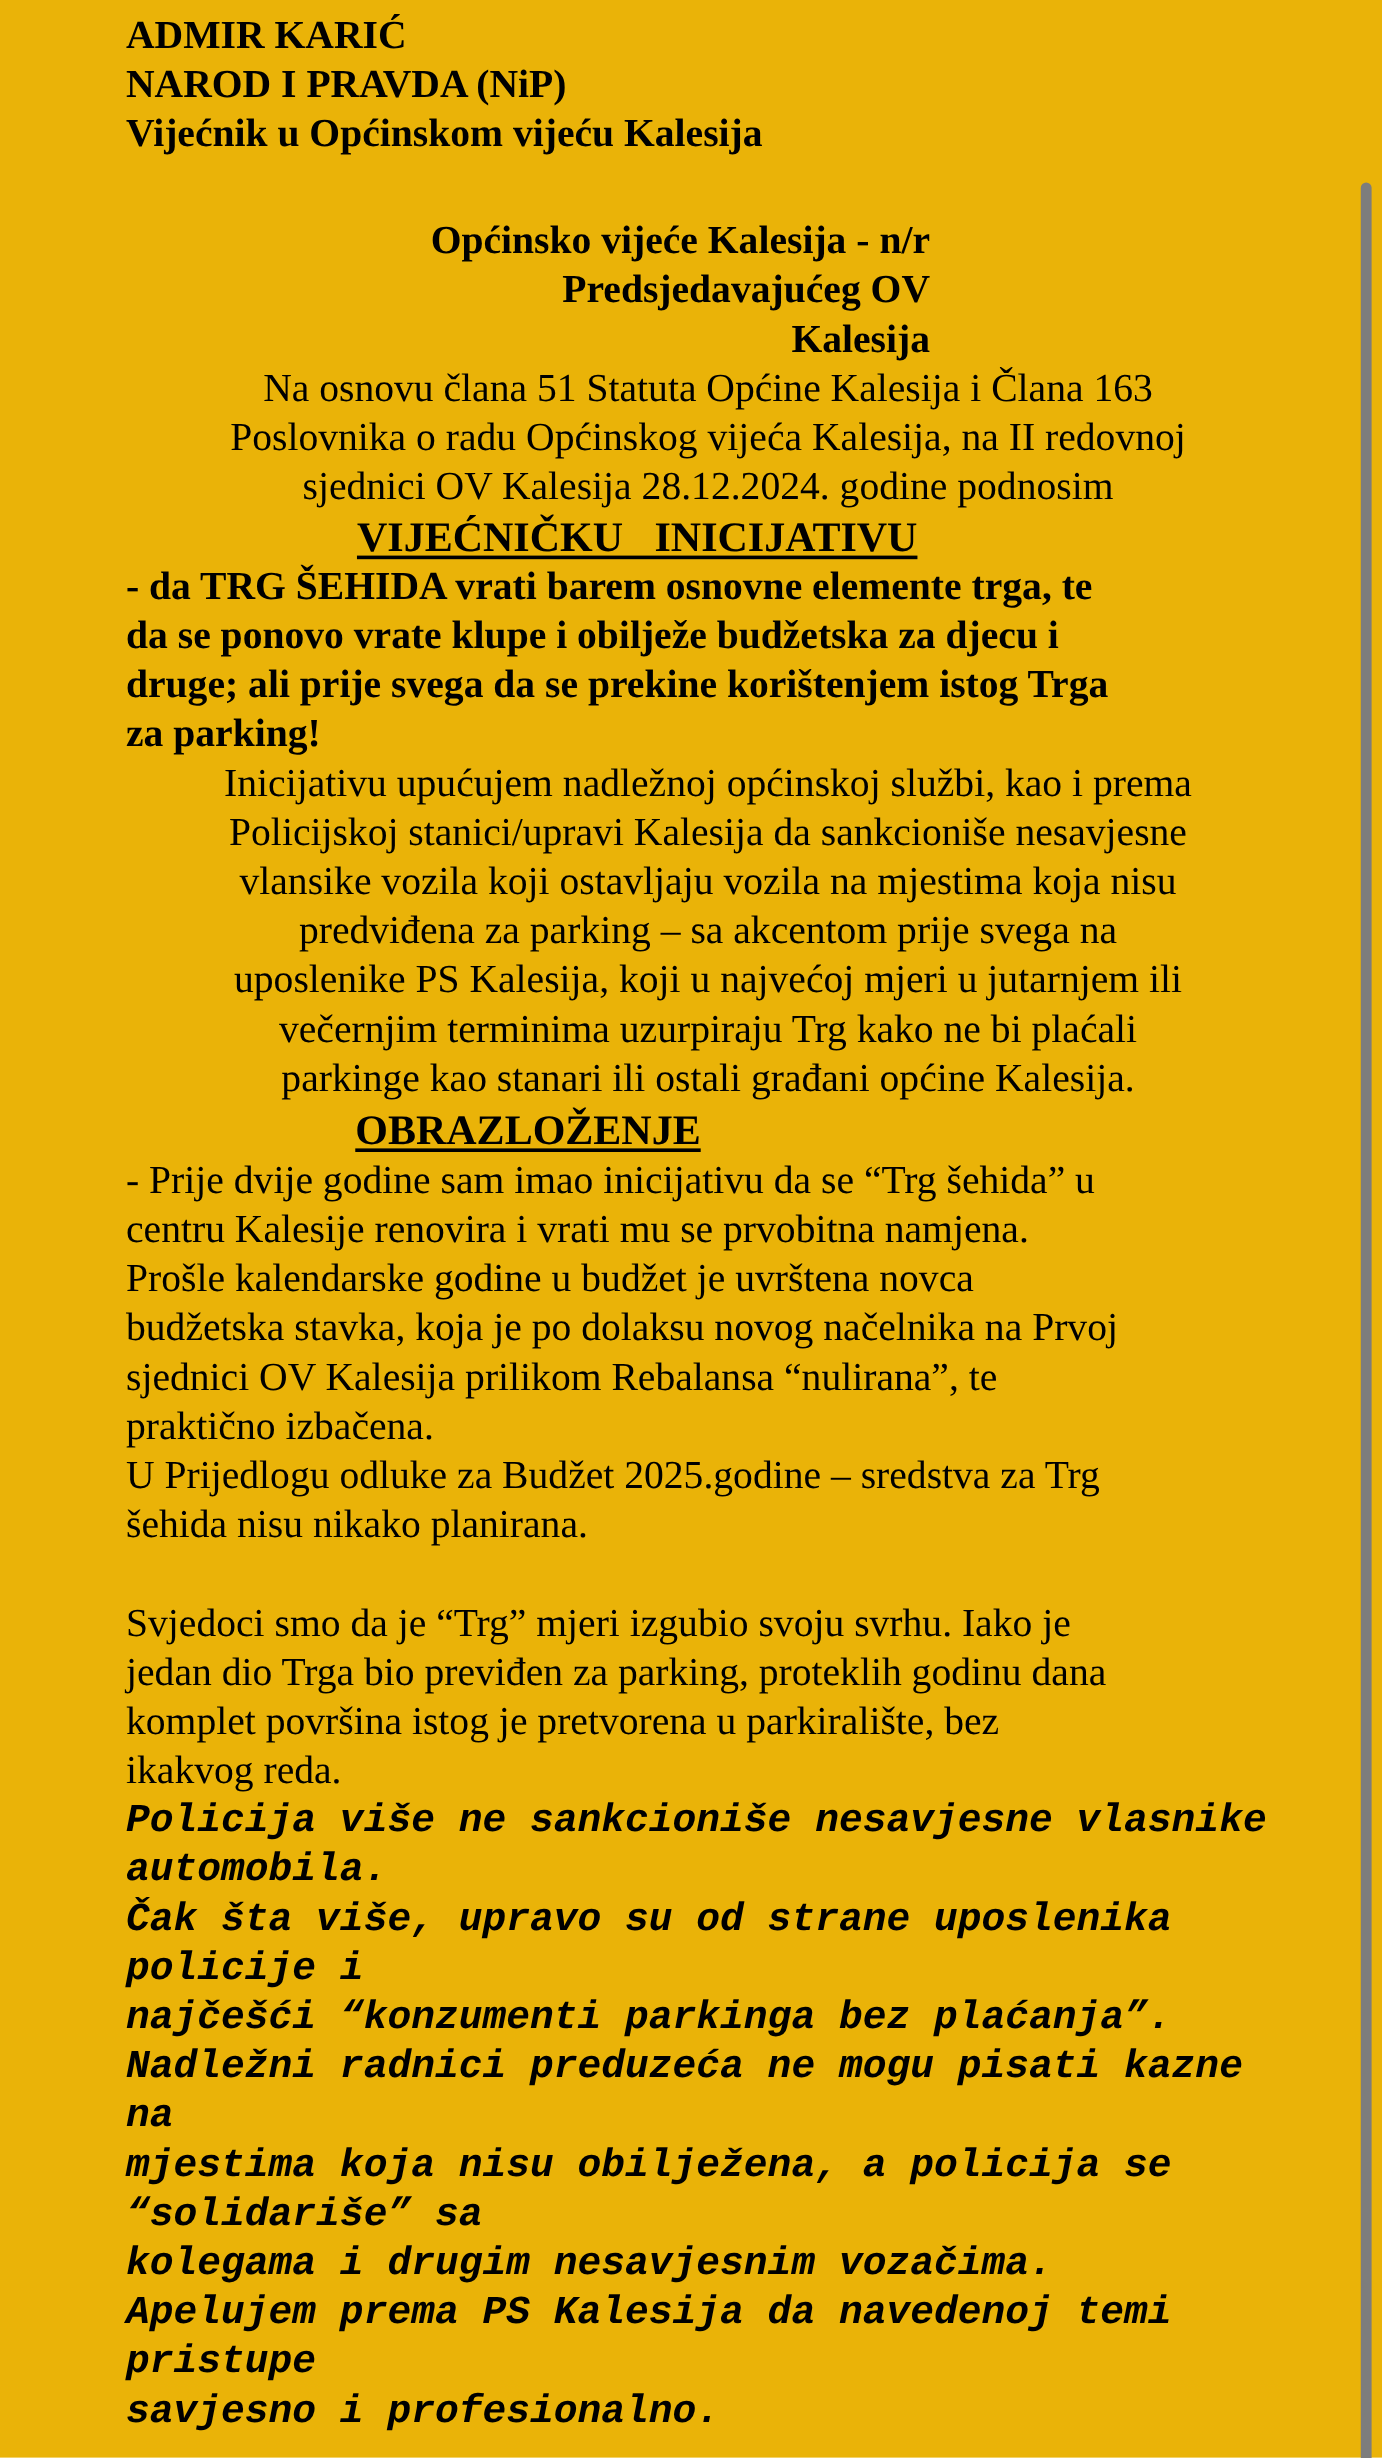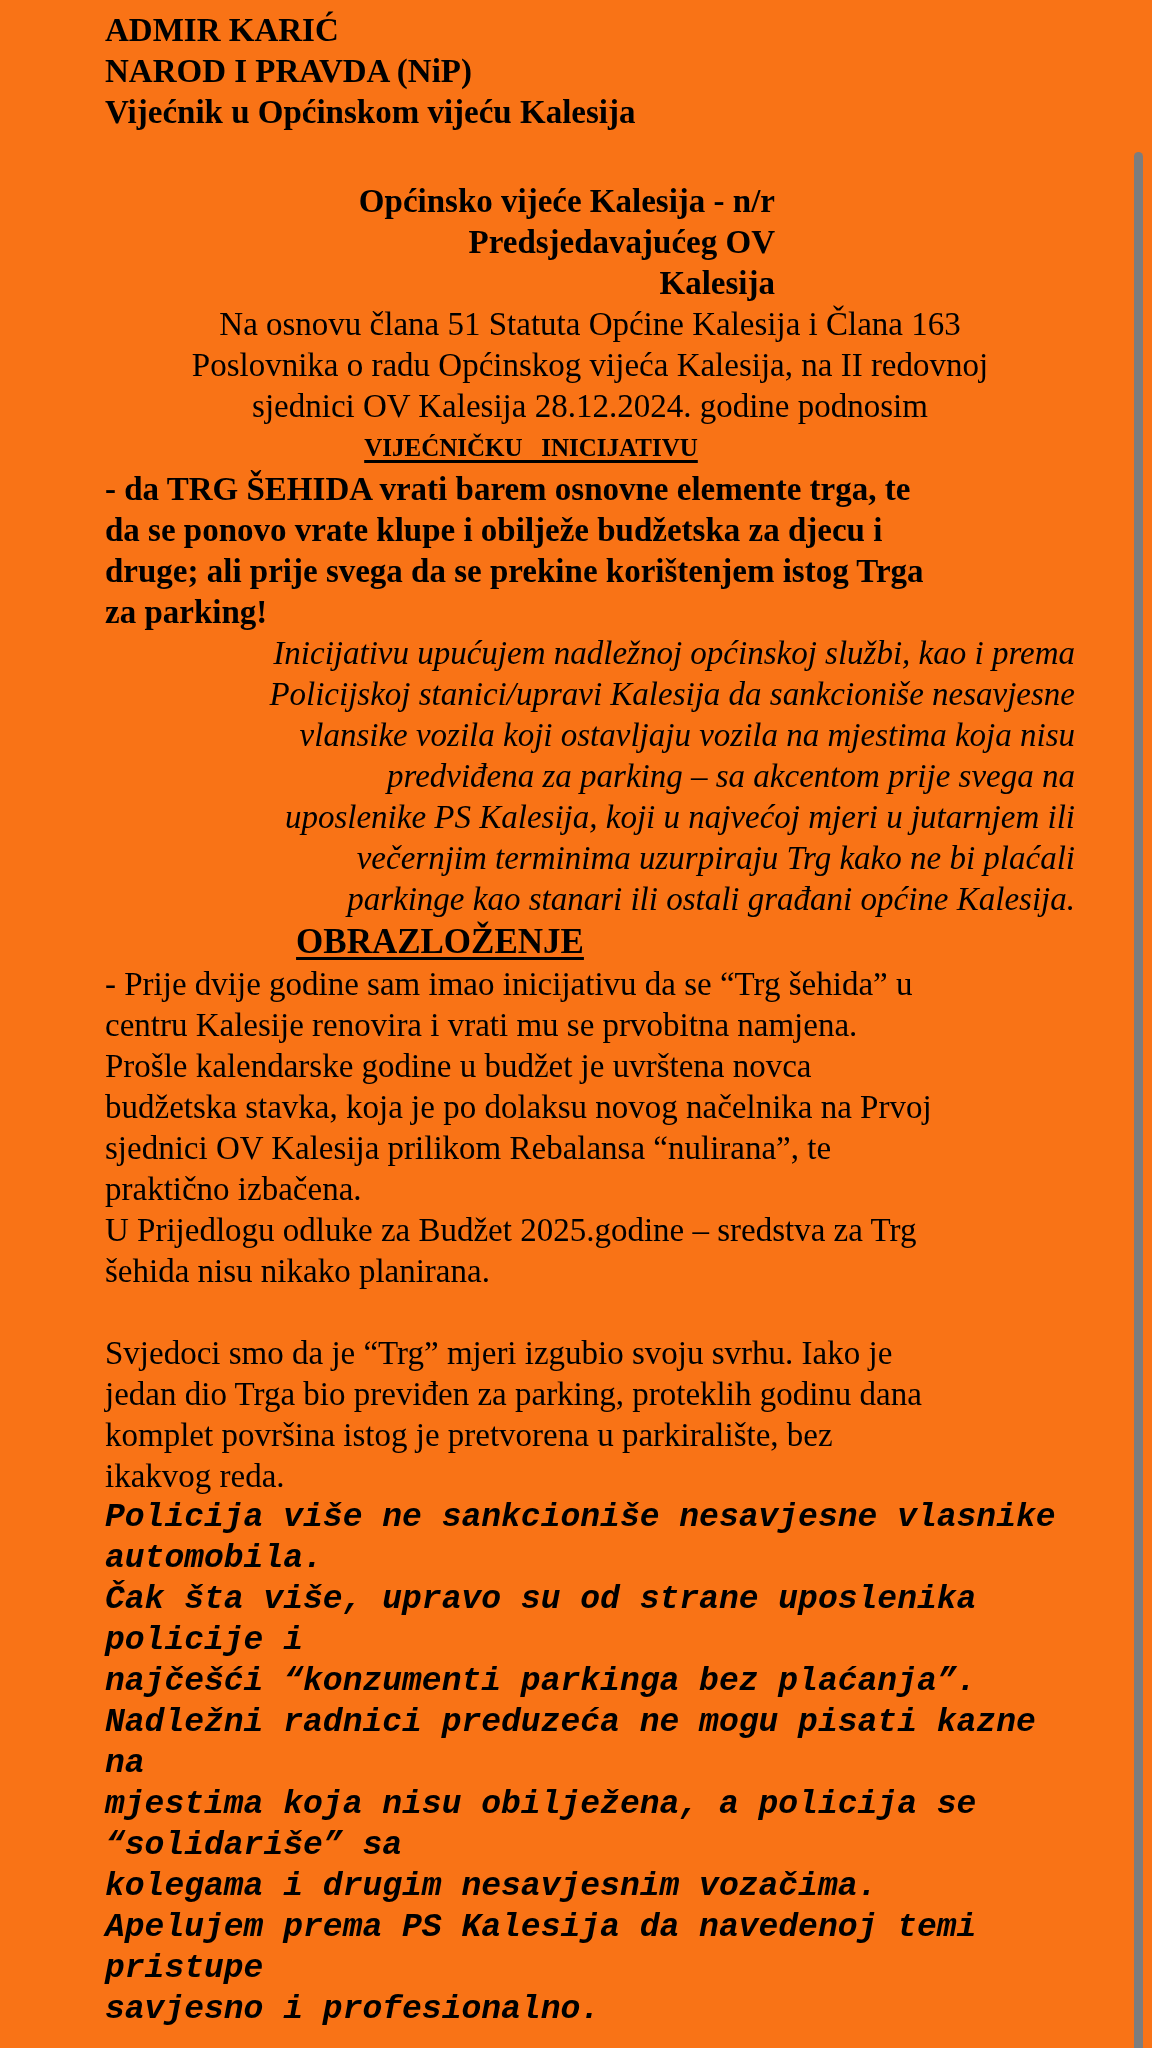--- a/index.html
+++ b/index.html
@@ -9,21 +9,21 @@
     height: 2048px;
     background: #ffffff;
     overflow: hidden;
     font-family: "Liberation Serif", "DejaVu Serif", serif;
     color: #000000;
   }
   .page {
     position: absolute;
     left: 0; top: 0;
     width: 1152px; height: 2048px;
-    background: #f97316;
+    background: #eab308;
   }
   .content {
     position: absolute;
     left: 105px;
     top: 10px;
     width: 970px;
   }
   .lines { white-space: pre-line; }
   .body-text {
     font-size: 33px;
@@ -36,36 +36,35 @@
   .recipient {
     font-weight: bold;
     text-align: right;
     margin-top: 48px;
     margin-right: 300px;
   }
   .intro {
     text-align: center;
   }
   .doc-title {
-    font-size: 25px;
+    font-size: 35px;
     line-height: 42px;
     font-weight: bold;
     text-align: center;
     text-decoration: underline;
     text-decoration-thickness: 2.5px;
     text-underline-offset: 4px;
     margin-right: 118px;
   }
   .initiative {
     font-weight: bold;
     text-align: left;
   }
   .appeal {
-    font-style: italic;
-    text-align: right;
+    text-align: center;
   }
   .rationale-heading {
     font-size: 35px;
     line-height: 44px;
     font-weight: bold;
     text-align: center;
     text-decoration: underline;
     text-decoration-thickness: 2.5px;
     text-underline-offset: 4px;
     margin-right: 300px;

